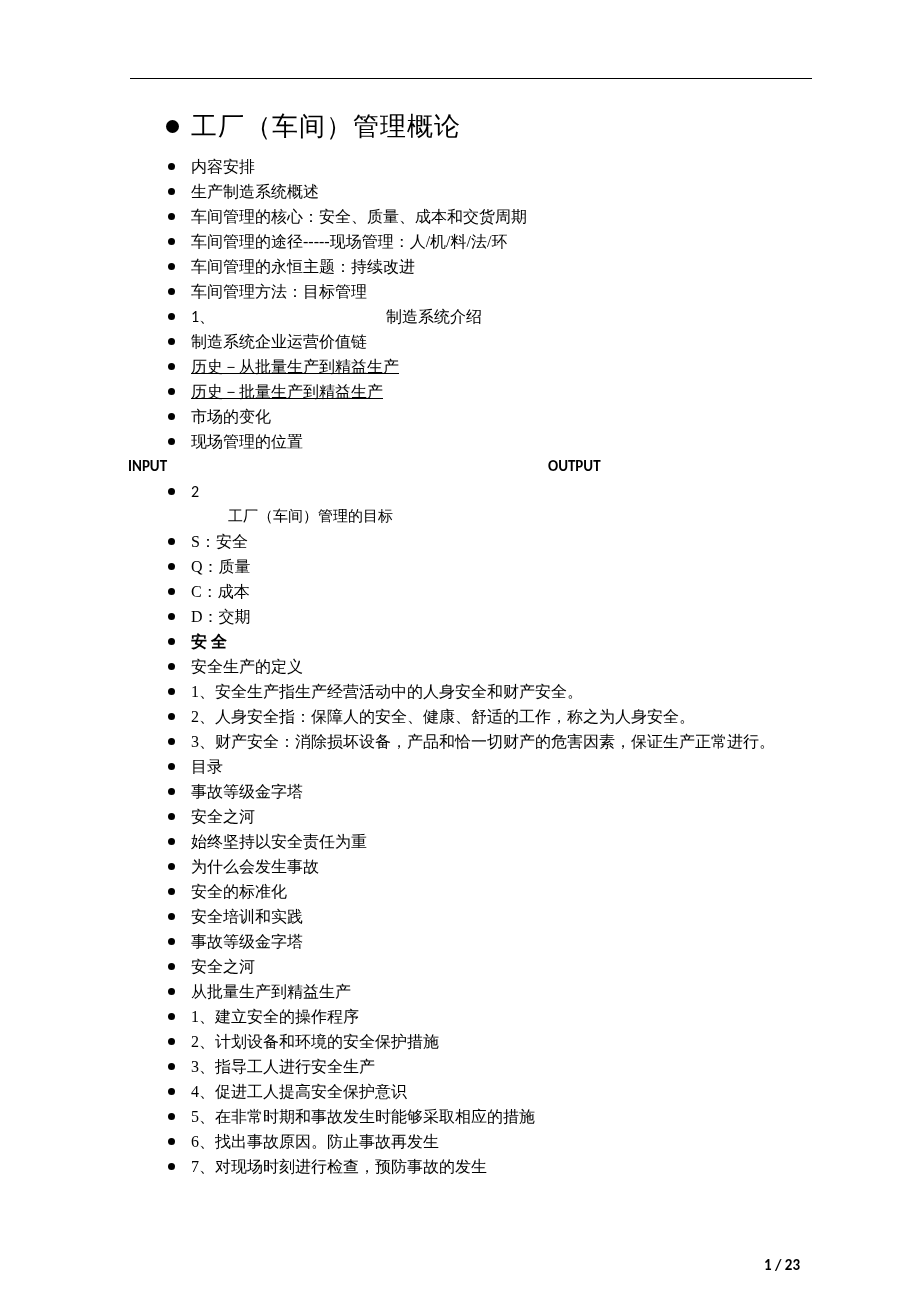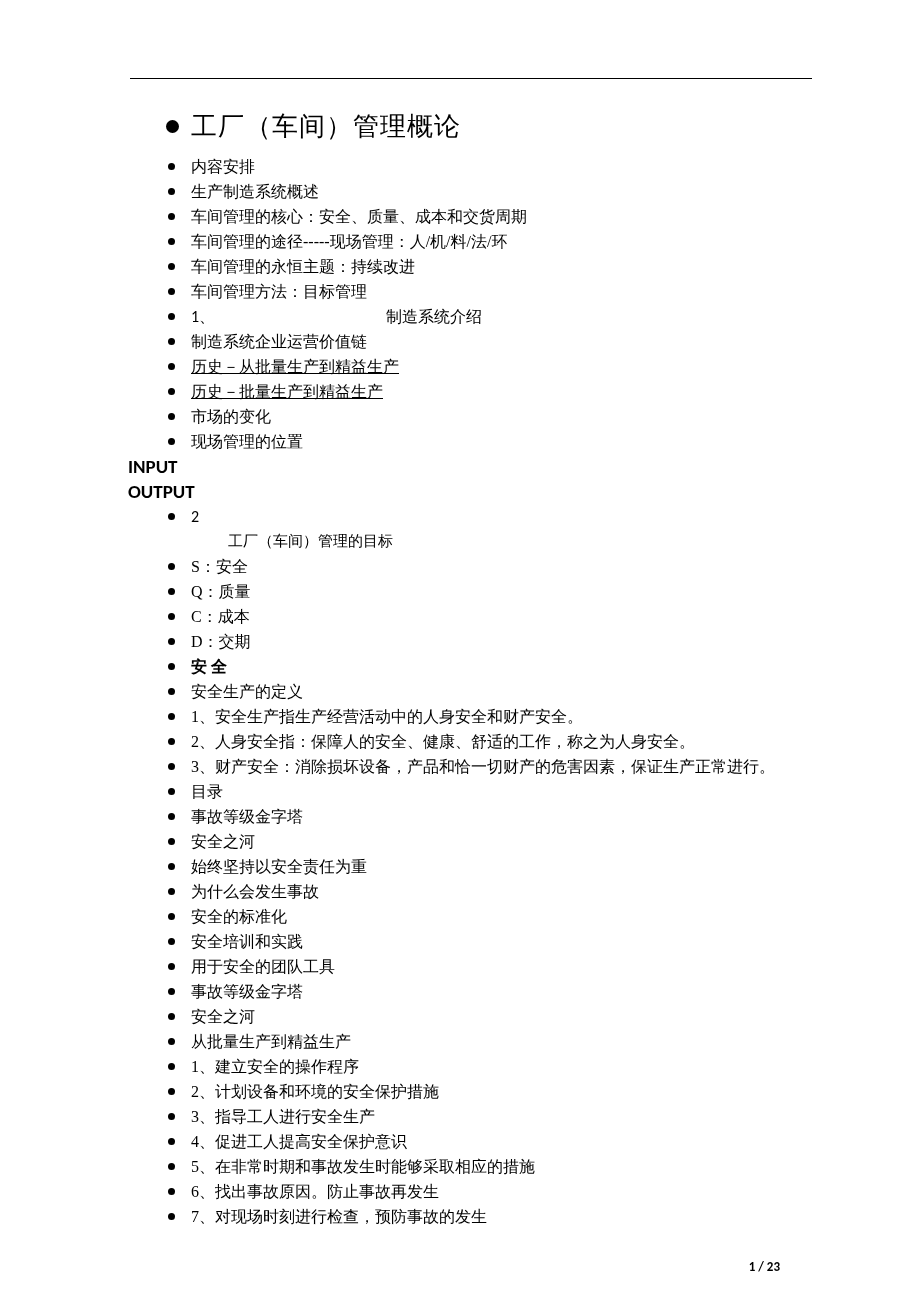--- a/index.html
+++ b/index.html
@@ -67,27 +67,26 @@
     flex: 1;
     font-family: "SimSun", serif;
     font-size: 16px;
     line-height: 25px;
   }
   .underlined { text-decoration: underline; }
   .bold { font-weight: bold; }
   .input-output {
     display: flex;
     font-weight: bold;
-    font-size: 19px;
+    font-size: 15px;
     font-family: "Calibri", "Arial", sans-serif;
     padding-left: 0;
     padding-right: 0;
     line-height: 25px;
     margin-left: -2px;
-    flex-direction: column;
   }
   .input-label { width: 420px; }
   .output-label { }
   .sub-centered {
     margin-left: 62px;
     font-family: "SimSun", serif;
     font-size: 15px;
     line-height: 25px;
   }
   .item-num-row .item-text {
@@ -96,22 +95,22 @@
   .item-num-row .num-label {
     width: 195px;
     font-family: "Calibri", "Arial", sans-serif;
   }
   .item-num-row .rest {
     font-family: "SimSun", serif;
   }
   .page-number {
     position: absolute;
     bottom: 28px;
-    right: 140px;
-    font-size: 13px;
+    right: 120px;
+    font-size: 15px;
     font-weight: bold;
     font-family: "Calibri", "Arial", sans-serif;
   }
 </style>
 </head>
 <body>
 
 <div class="page">
   <div class="top-rule"></div>
 
@@ -252,24 +251,20 @@
     <div class="item">
         <span class="bullet"></span>
         <span class="item-text">安全的标准化</span>
       </div>
     <div class="item">
         <span class="bullet"></span>
         <span class="item-text">安全培训和实践</span>
       </div>
     <div class="item">
         <span class="bullet"></span>
-        <span class="item-text">用于安全的团队工具</span>
-      </div>
-    <div class="item">
-        <span class="bullet"></span>
         <span class="item-text">事故等级金字塔</span>
       </div>
     <div class="item">
         <span class="bullet"></span>
         <span class="item-text">安全之河</span>
       </div>
     <div class="item">
         <span class="bullet"></span>
         <span class="item-text">从批量生产到精益生产</span>
       </div>

